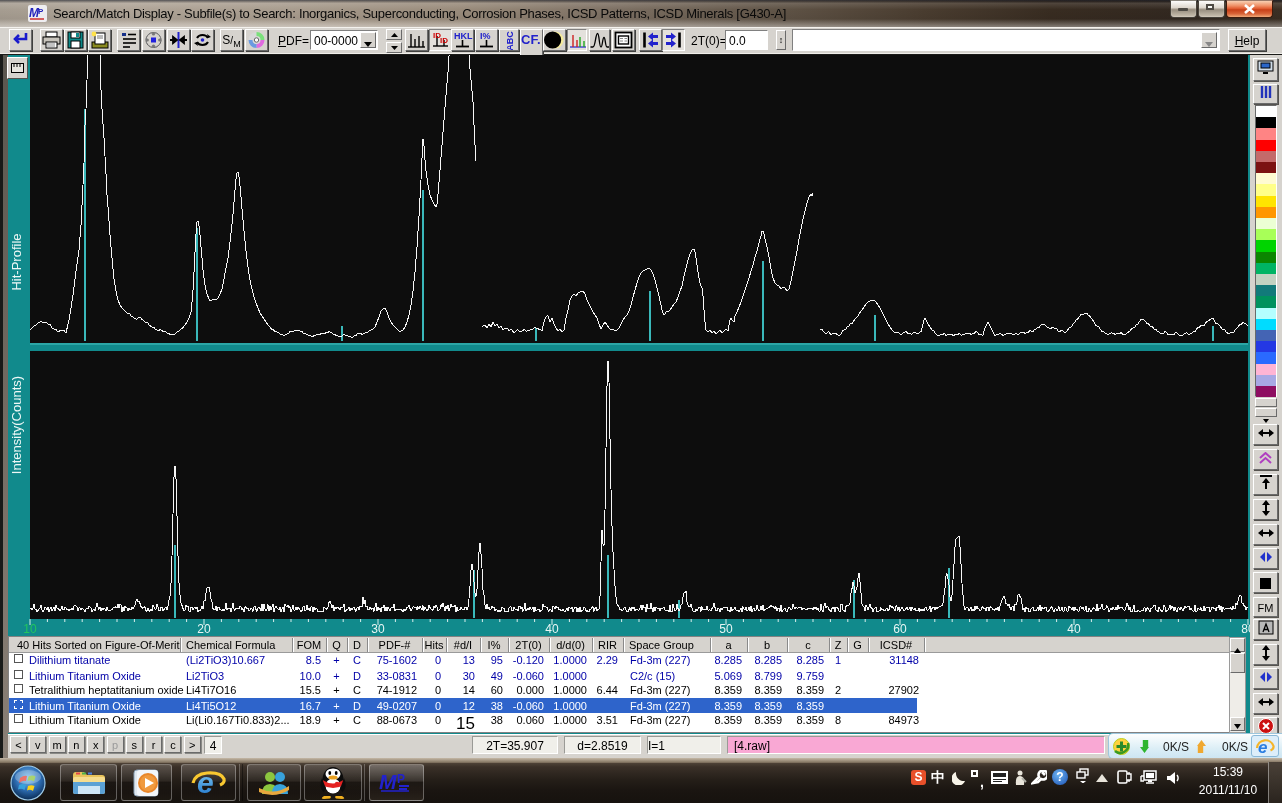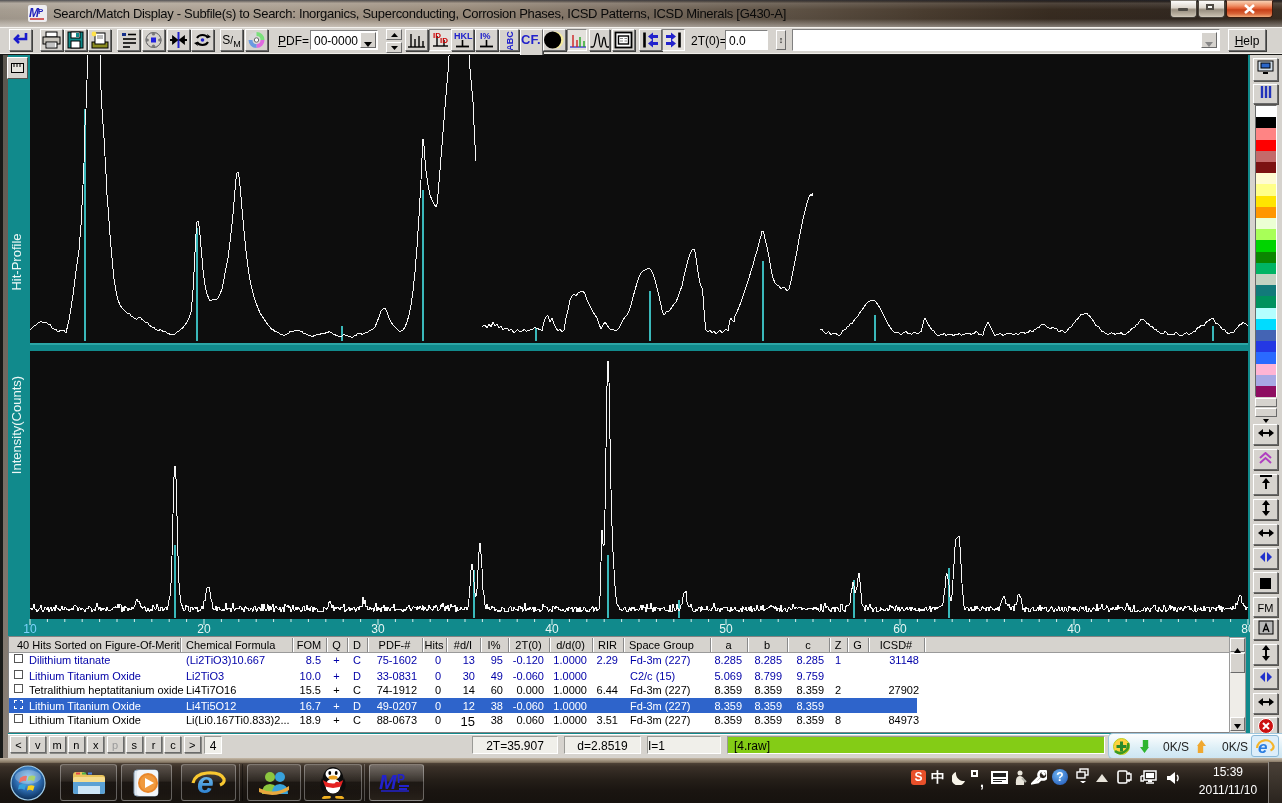--- a/index.html
+++ b/index.html
@@ -280,21 +280,21 @@
 <line x1="1100.8" y1="0" x2="1100.8" y2="3" stroke="#d8eeec" stroke-width="1"></line>
 <line x1="1118.2" y1="0" x2="1118.2" y2="3" stroke="#d8eeec" stroke-width="1"></line>
 <line x1="1135.6" y1="0" x2="1135.6" y2="3" stroke="#d8eeec" stroke-width="1"></line>
 <line x1="1153.0" y1="0" x2="1153.0" y2="3" stroke="#d8eeec" stroke-width="1"></line>
 <line x1="1170.4" y1="0" x2="1170.4" y2="3" stroke="#d8eeec" stroke-width="1"></line>
 <line x1="1187.8" y1="0" x2="1187.8" y2="3" stroke="#d8eeec" stroke-width="1"></line>
 <line x1="1205.2" y1="0" x2="1205.2" y2="3" stroke="#d8eeec" stroke-width="1"></line>
 <line x1="1222.6" y1="0" x2="1222.6" y2="3" stroke="#d8eeec" stroke-width="1"></line>
 <line x1="1240.0" y1="0" x2="1240.0" y2="6" stroke="#d8eeec" stroke-width="1"></line>
 </svg>
-<div style="position:absolute;left:18px;top:622px;width:24px;text-align:center;font-size:12px;color:#7dd3fc">10</div>
+<div style="position:absolute;left:18px;top:622px;width:24px;text-align:center;font-size:12px;color:#22c55e">10</div>
 <div style="position:absolute;left:192px;top:622px;width:24px;text-align:center;font-size:12px;color:#e8f6f4">20</div>
 <div style="position:absolute;left:366px;top:622px;width:24px;text-align:center;font-size:12px;color:#e8f6f4">30</div>
 <div style="position:absolute;left:540px;top:622px;width:24px;text-align:center;font-size:12px;color:#e8f6f4">40</div>
 <div style="position:absolute;left:714px;top:622px;width:24px;text-align:center;font-size:12px;color:#e8f6f4">50</div>
 <div style="position:absolute;left:888px;top:622px;width:24px;text-align:center;font-size:12px;color:#e8f6f4">60</div>
 <div style="position:absolute;left:1062px;top:622px;width:24px;text-align:center;font-size:12px;color:#e8f6f4">40</div>
 <div style="position:absolute;left:1236px;top:622px;width:24px;text-align:center;font-size:12px;color:#e8f6f4">80</div>
 <div style="position:absolute;left:8px;top:636px;width:1221px;height:97px;background:#fff;border:1px solid #828282;border-right:none"></div>
 <div style="position:absolute;left:9px;top:637px;width:1220px;height:16px;background:#d6d3ce;border-bottom:1px solid #9a9a9a"></div>
 <div style="position:absolute;top:639px;left:17px;width:162px;text-align:left;font-size:11px;color:#000;white-space:nowrap">40 Hits Sorted on Figure-Of-Merit</div>
@@ -426,21 +426,21 @@
 <div style="position:absolute;top:700px;left:747px;width:35px;text-align:right;font-size:11px;color:#fff;white-space:nowrap">8.359</div>
 <div style="position:absolute;top:700px;left:787px;width:37px;text-align:right;font-size:11px;color:#fff;white-space:nowrap">8.359</div>
 <div style="position:absolute;left:14px;top:714px;width:9px;height:9px;background:#fff;border:1px #555 solid"></div>
 <div style="position:absolute;top:714px;left:29px;width:150px;text-align:left;font-size:11px;color:#000;white-space:nowrap">Lithium Titanium Oxide</div>
 <div style="position:absolute;top:714px;left:186px;width:106px;text-align:left;font-size:11px;color:#000;white-space:nowrap">Li(Li0.167Ti0.833)2...</div>
 <div style="position:absolute;top:714px;left:292px;width:29px;text-align:right;font-size:11px;color:#000;white-space:nowrap">18.9</div>
 <div style="position:absolute;top:714px;left:326px;width:21px;text-align:center;font-size:11px;color:#000;white-space:nowrap">+</div>
 <div style="position:absolute;top:714px;left:347px;width:20px;text-align:center;font-size:11px;color:#000;white-space:nowrap">C</div>
 <div style="position:absolute;top:714px;left:367px;width:50px;text-align:right;font-size:11px;color:#000;white-space:nowrap">88-0673</div>
 <div style="position:absolute;top:714px;left:422px;width:19px;text-align:right;font-size:11px;color:#000;white-space:nowrap">0</div>
-<div style="position:absolute;top:714px;left:446px;width:29px;text-align:right;font-size:13px;color:#000;white-space:nowrap">15</div>
+<div style="position:absolute;top:714px;left:446px;width:29px;text-align:right;font-size:17px;color:#000;white-space:nowrap">15</div>
 <div style="position:absolute;top:714px;left:480px;width:23px;text-align:right;font-size:11px;color:#000;white-space:nowrap">38</div>
 <div style="position:absolute;top:714px;left:508px;width:36px;text-align:right;font-size:11px;color:#000;white-space:nowrap">0.060</div>
 <div style="position:absolute;top:714px;left:549px;width:38px;text-align:right;font-size:11px;color:#000;white-space:nowrap">1.0000</div>
 <div style="position:absolute;top:714px;left:592px;width:26px;text-align:right;font-size:11px;color:#000;white-space:nowrap">3.51</div>
 <div style="position:absolute;top:714px;left:630px;width:80px;text-align:left;font-size:11px;color:#000;white-space:nowrap">Fd-3m (227)</div>
 <div style="position:absolute;top:714px;left:710px;width:32px;text-align:right;font-size:11px;color:#000;white-space:nowrap">8.359</div>
 <div style="position:absolute;top:714px;left:747px;width:35px;text-align:right;font-size:11px;color:#000;white-space:nowrap">8.359</div>
 <div style="position:absolute;top:714px;left:787px;width:37px;text-align:right;font-size:11px;color:#000;white-space:nowrap">8.359</div>
 <div style="position:absolute;top:714px;left:829px;width:18px;text-align:center;font-size:11px;color:#000;white-space:nowrap">8</div>
 <div style="position:absolute;top:714px;left:868px;width:51px;text-align:right;font-size:11px;color:#000;white-space:nowrap">84973</div>
@@ -466,21 +466,21 @@
 <div style="position:absolute;left:204px;top:736px;width:18px;height:18px;background:#f0efea;border:1px solid;border-color:#9a9a96 #fff #fff #9a9a96;font-size:12px;color:#000;line-height:18px;text-align:center;padding-right:0px;white-space:nowrap;overflow:hidden">4</div>
 <div style="position:absolute;left:472px;top:736px;width:86px;height:18px;background:#f0efea;border:1px solid;border-color:#9a9a96 #fff #fff #9a9a96;font-size:12px;color:#000;line-height:18px;text-align:center;padding-right:0px;white-space:nowrap;overflow:hidden">
       <span style="display:block;text-align:center">2T=35.907</span>
     </div>
 <div style="position:absolute;left:564px;top:736px;width:77px;height:18px;background:#f0efea;border:1px solid;border-color:#9a9a96 #fff #fff #9a9a96;font-size:12px;color:#000;line-height:18px;text-align:center;padding-right:0px;white-space:nowrap;overflow:hidden">
       <span style="display:block;text-align:center">d=2.8519</span>
     </div>
 <div style="position:absolute;left:647px;top:736px;width:74px;height:18px;background:#f0efea;border:1px solid;border-color:#9a9a96 #fff #fff #9a9a96;font-size:12px;color:#000;line-height:18px;text-align:center;padding-right:0px;white-space:nowrap;overflow:hidden">
       <span style="display:block;text-align:left">I=1</span>
     </div>
-<div style="position:absolute;left:727px;top:736px;width:378px;height:18px;background:#84cc16;border:1px solid;border-color:#9a9a96 #fff #fff #9a9a96;font-size:12px;color:#000;line-height:18px;text-align:left;padding-left:6px;white-space:nowrap;overflow:hidden">[4.raw]</div>
+<div style="position:absolute;left:727px;top:736px;width:378px;height:18px;background:#f9a8d4;border:1px solid;border-color:#9a9a96 #fff #fff #9a9a96;font-size:12px;color:#000;line-height:18px;text-align:left;padding-left:6px;white-space:nowrap;overflow:hidden">[4.raw]</div>
 <div style="position:absolute;left:1250px;top:55px;width:32px;height:703px;background:#d6d3ce"></div>
 <div style="position:absolute;left:1253px;top:58px;width:25px;height:23px;background:#d6d3ce;border:1px solid;border-color:#fff #6a6a6a #6a6a6a #fff;box-shadow:1px 1px 0 #55534f;text-align:center;line-height:23px;font-size:12px;overflow:hidden"><svg width="17" height="14">
         <rect x="1" y="1" width="15" height="10" fill="#cfdce8" stroke="#000"></rect>
         <rect x="4" y="3" width="9" height="5" fill="#2a66c8" stroke="#000"></rect>
         <rect x="6" y="12" width="5" height="2" fill="#000"></rect>
       </svg></div>
 <div style="position:absolute;left:1253px;top:84px;width:25px;height:20px;background:#d6d3ce;border:1px solid;border-color:#fff #6a6a6a #6a6a6a #fff;box-shadow:1px 1px 0 #55534f;text-align:center;line-height:20px;font-size:12px;overflow:hidden"><svg width="14" height="14">
         <line x1="3" y1="1" x2="3" y2="13" stroke="#2233bb" stroke-width="2.4"></line>
         <line x1="7" y1="1" x2="7" y2="13" stroke="#2233bb" stroke-width="2.4"></line>
         <line x1="11" y1="1" x2="11" y2="13" stroke="#2233bb" stroke-width="2.4"></line>

